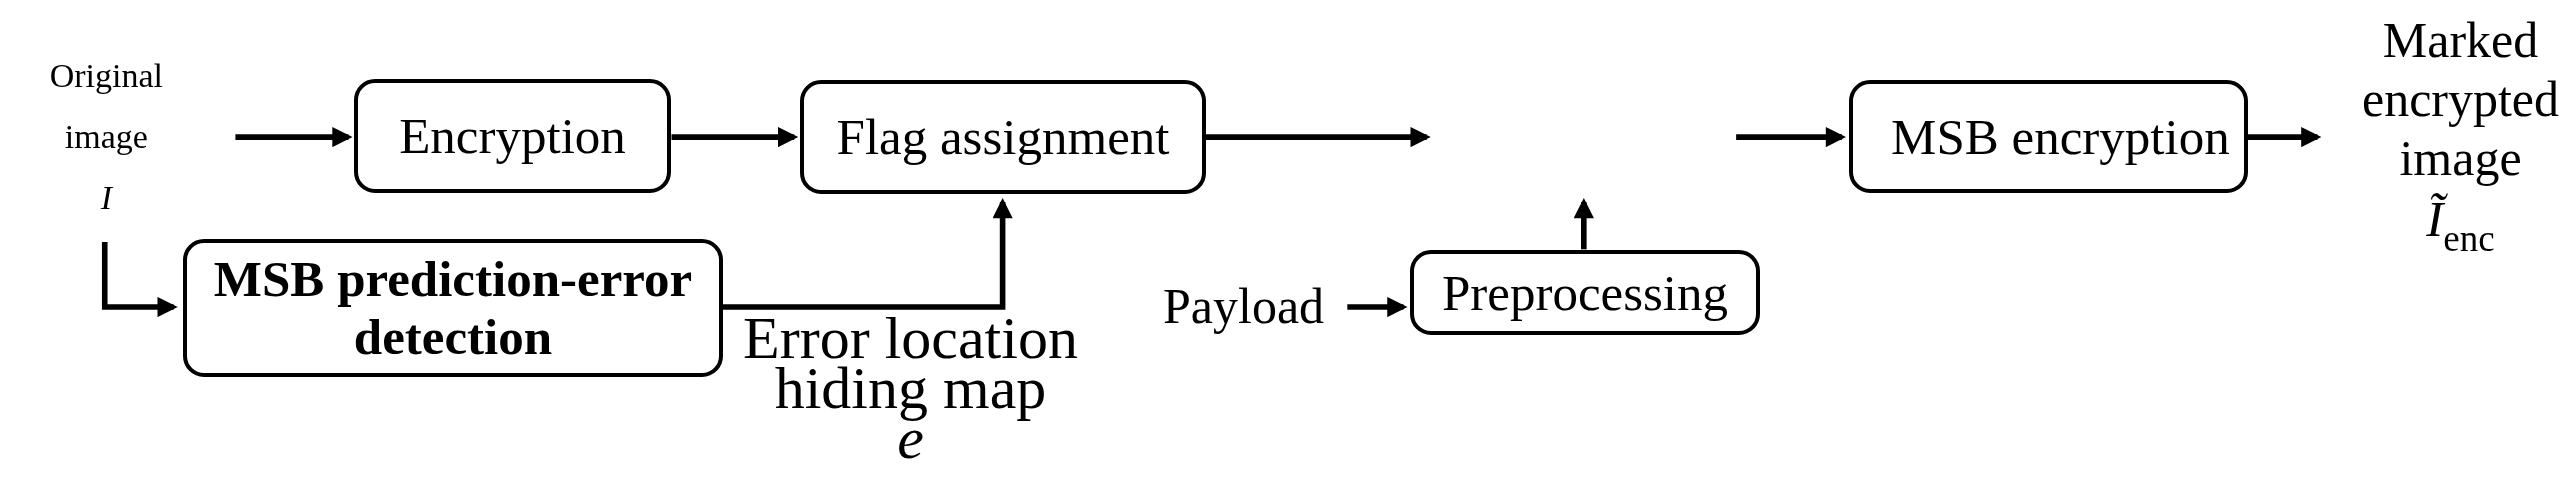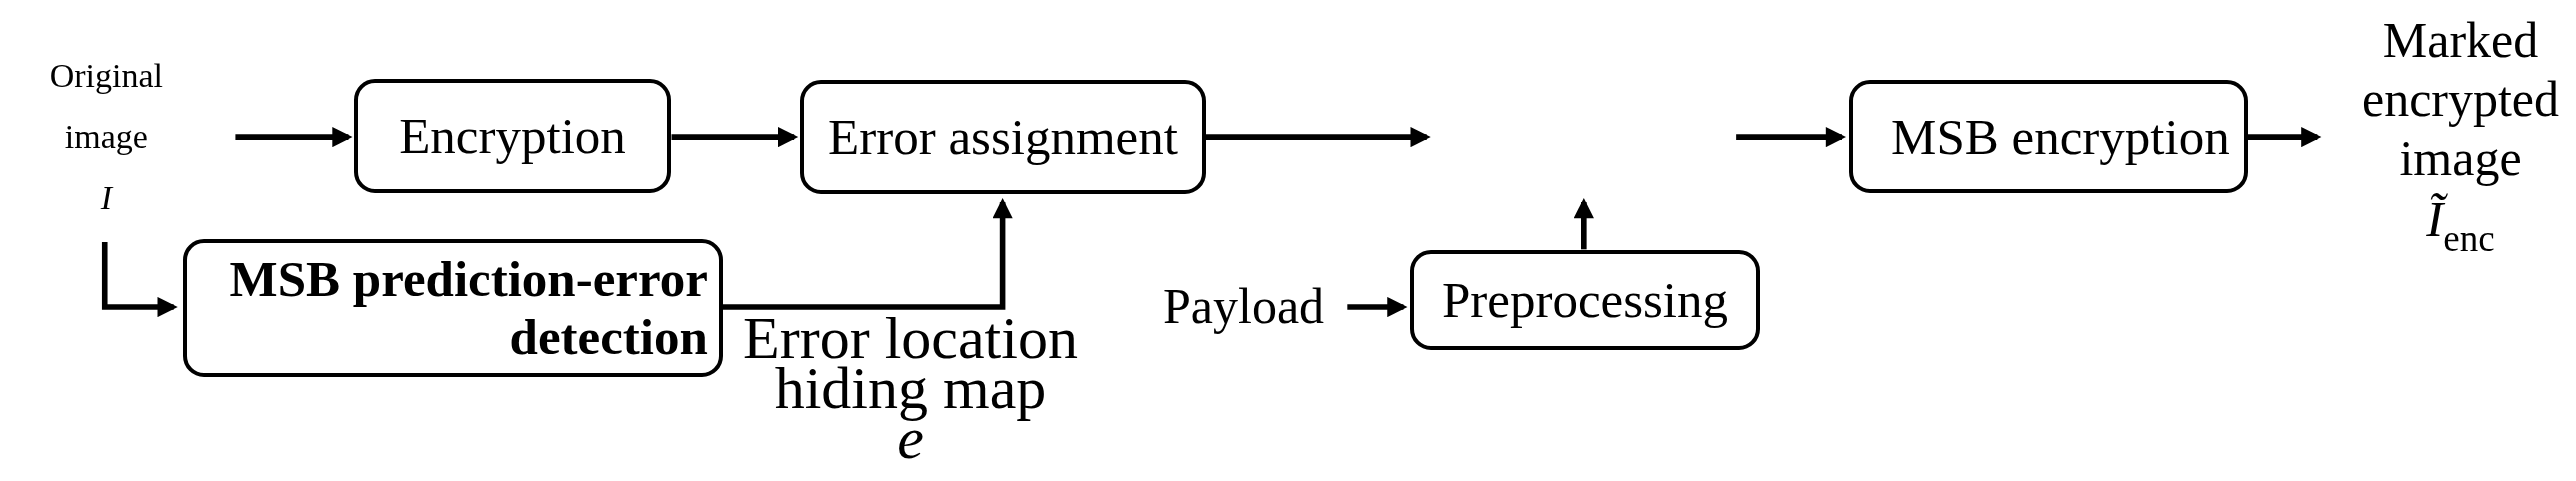--- a/index.html
+++ b/index.html
@@ -32,31 +32,31 @@
   }
   .node {
     position: absolute;
     box-sizing: border-box;
     border: 4px solid #000000;
     border-radius: 21px;
     background: #ffffff;
     display: flex;
     align-items: center;
     justify-content: center;
-    text-align: right;
+    text-align: center;
     font-size: 51px;
     line-height: 58px;
     padding: 0 11.2px;
   }
   .node-encryption      { left: 354px;  top: 79px;  width: 317px; height: 114px; }
   .node-flag-assignment { left: 800px;  top: 80px; width: 406px; height: 114px; }
   .node-data-hiding     { left: 1433px; top: 81px; width: 304px; height: 113px; }
   .node-msb-encryption  { left: 1849px; top: 80px; width: 399px; height: 113px; padding-left: 35px; }
   .node-msb-prediction  { left: 183px;  top: 239px; width: 540px; height: 138px; font-weight: bold; }
-  .node-preprocessing   { left: 1410px; top: 250px; width: 350px; height: 100px; }
+  .node-preprocessing   { left: 1410px; top: 250px; width: 350px; height: 85px; }
   .freelabel {
     position: absolute;
     text-align: center;
   }
   .label-input {
     left: 6.4px; top: 45px; width: 200px;
     font-size: 34px; line-height: 61px;
   }
   .label-error-map {
     left: 726px; top: 313px; width: 369px;
@@ -105,21 +105,21 @@
     <polyline points="900,383 1250,383 1250,252" marker-end="url(#ah)"></polyline>
     <line x1="1680" y1="383" x2="1750" y2="383" marker-end="url(#ah)"></line>
     <line x1="1975" y1="311" x2="1975" y2="252" marker-end="url(#ah)"></line>
   </svg>
 
   <div class="node node-encryption">
     <span>Encryption</span>
   </div>
 
   <div class="node node-flag-assignment">
-    <span>Error assignment</span>
+    <span>Flag assignment</span>
   </div>
 
 
   <div class="node node-msb-encryption">
     <span>MSB encryption</span>
   </div>
 
   <div class="node node-msb-prediction">
     <span>MSB prediction-error detection</span>
   </div>

